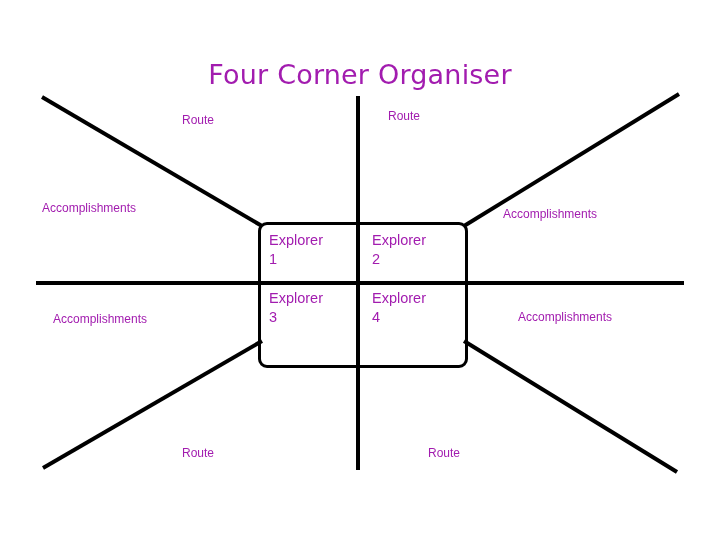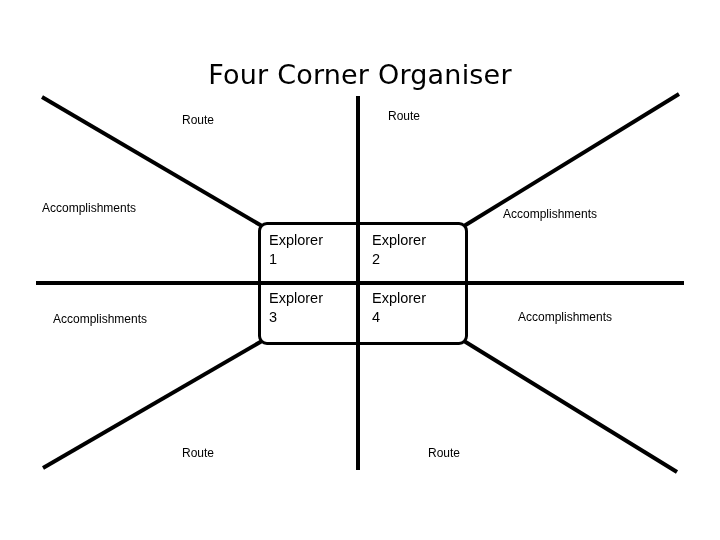--- a/index.html
+++ b/index.html
@@ -7,21 +7,21 @@
     padding: 0;
     background: #ffffff;
   }
   #slide {
     position: relative;
     width: 720px;
     height: 540px;
     background: #ffffff;
     overflow: hidden;
     font-family: "Liberation Sans", sans-serif;
-    color: #000000;
+    color: #a21caf;
   }
   #diagram-svg {
     position: absolute;
     left: 0;
     top: 0;
     width: 720px;
     height: 540px;
   }
   .title {
     position: absolute;
@@ -50,21 +50,21 @@
   #lbl-acc-br     { left: 518px; top: 310px; }
   #lbl-route-bl   { left: 182px; top: 446px; }
   #lbl-route-br   { left: 428px; top: 446px; }
 
   
   #center-box {
     position: absolute;
     left: 258px;
     top: 222px;
     width: 210px;
-    height: 123px;
+    height: 146px;
     box-sizing: border-box;
     border: 3px solid #000000;
     border-radius: 9px;
     background: transparent;
   }
   .cell {
     position: absolute;
     box-sizing: border-box;
     font-size: 14.5px;
     line-height: 1.28;

